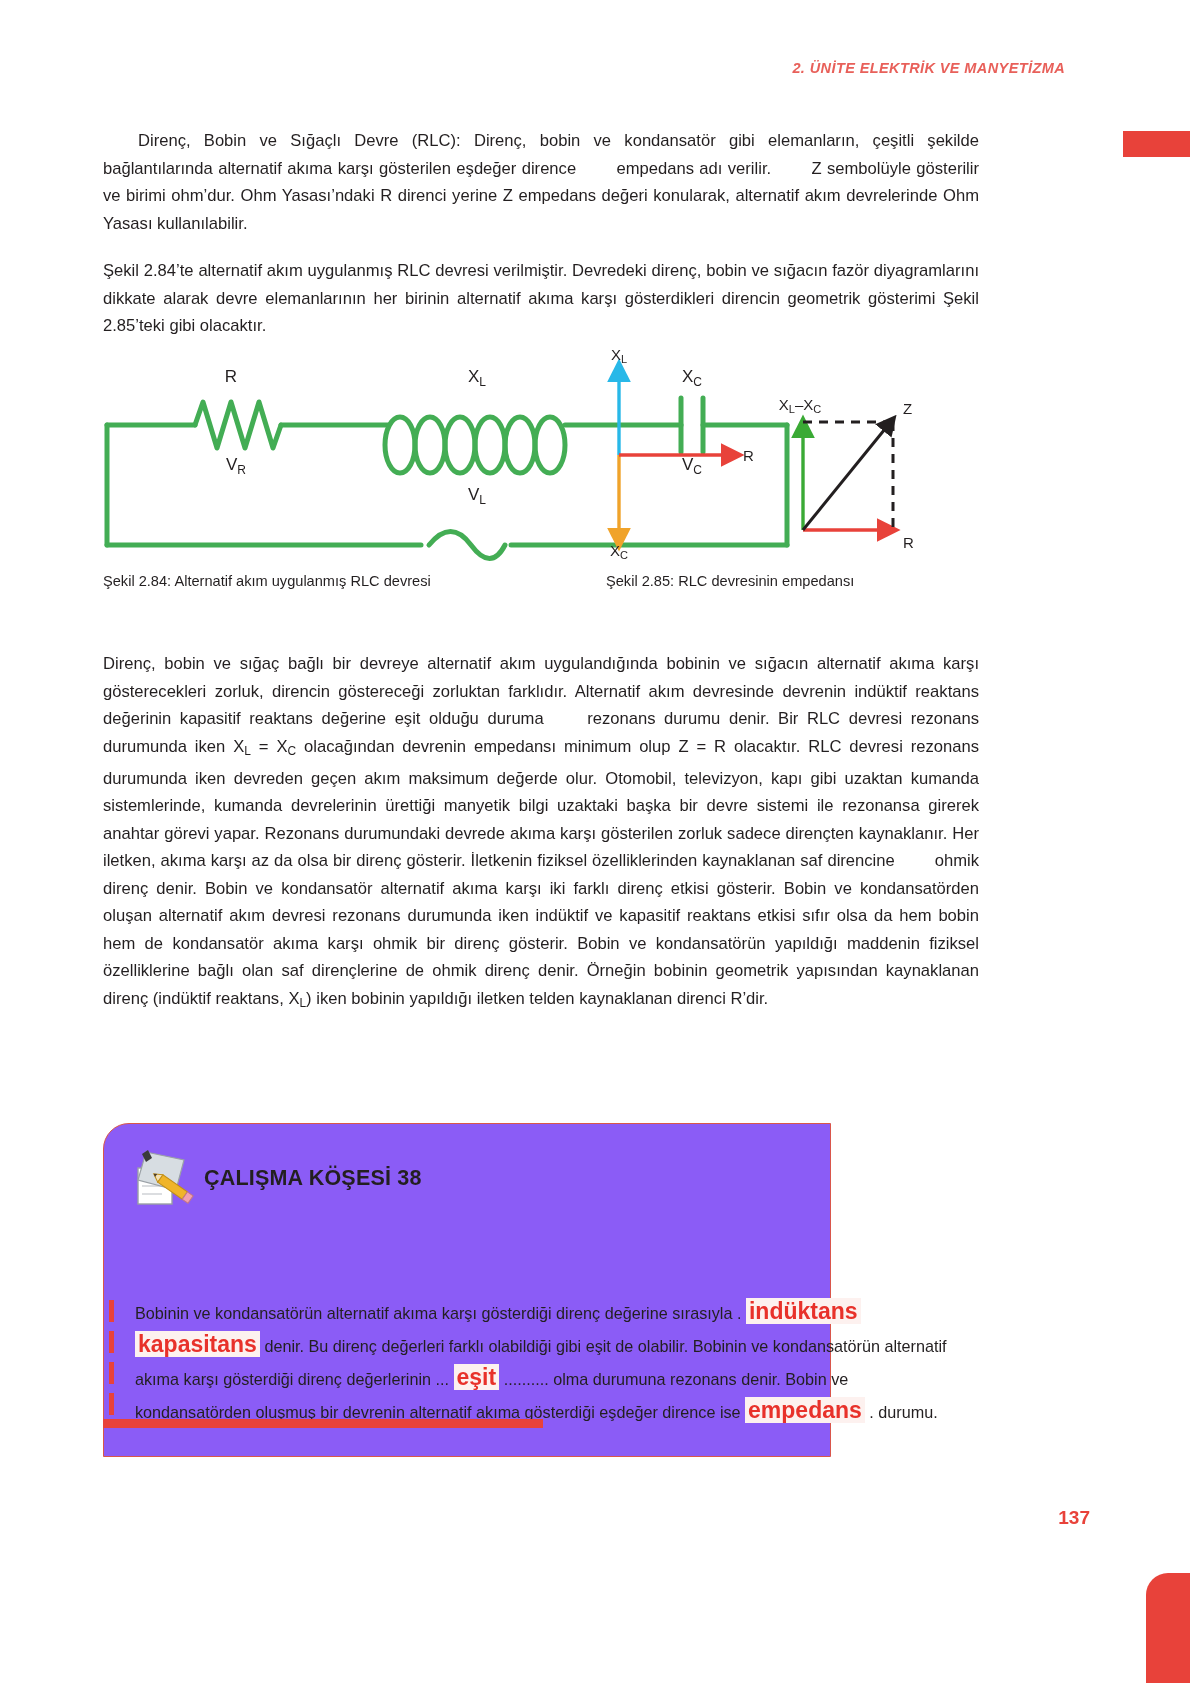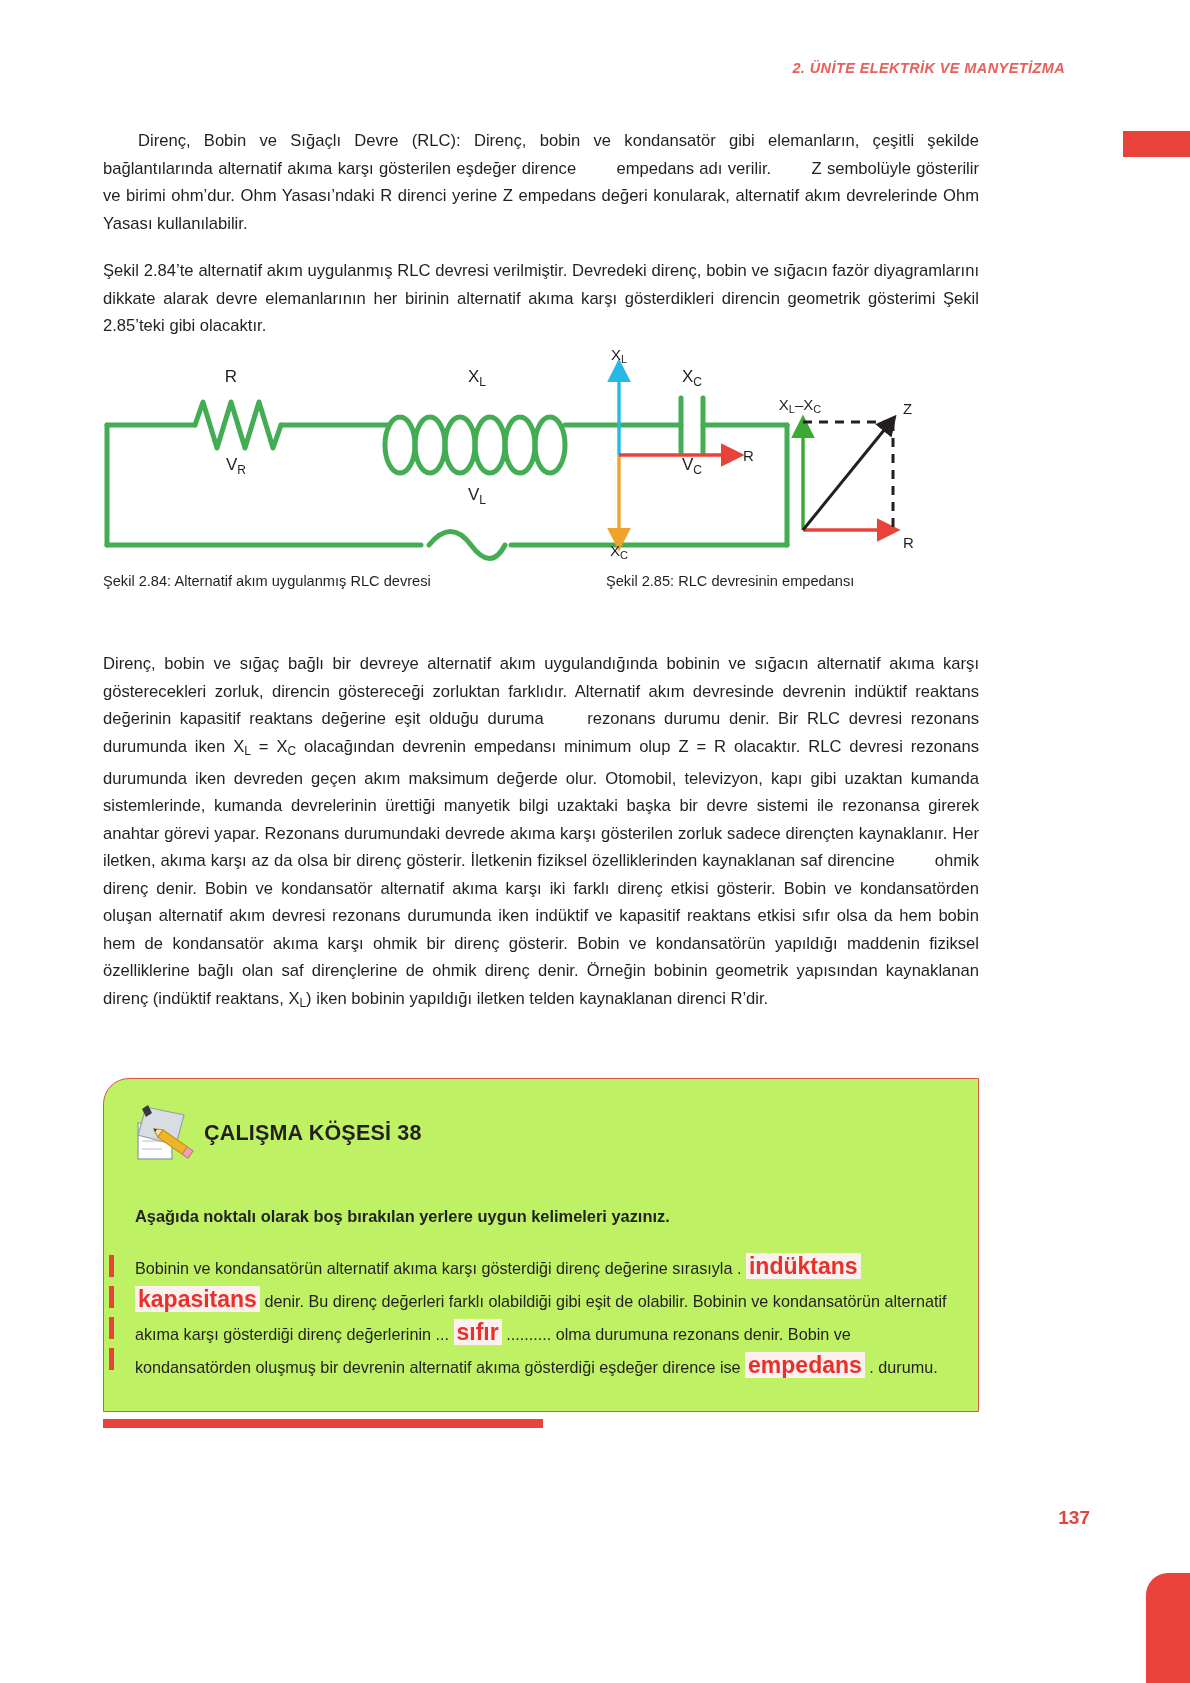--- a/index.html
+++ b/index.html
@@ -45,22 +45,22 @@
   
   #figure-area { position:absolute; left:103px; top:340px; width:876px; height:260px; }
   #fig-captions { position:absolute; left:103px; top:573px; width:876px; }
   .fig-caption { position:absolute; font-size:14.6px; color:#231f20; white-space:nowrap; }
   .fig-caption b { font-weight:normal; }
   #caption-284 { left:0; }
   #caption-285 { left:503px; }
 
   
   #study-corner {
-    position:absolute; left:103px; top:1078px; width:876px; height:334px;
-    background:#bef264;
+    position:absolute; left:103px; top:1123px; width:728px; height:334px;
+    background:#8b5cf6;
     border:1.4px solid #d9564b;
     border-top-left-radius:26px;
     box-sizing:border-box;
   }
   #study-corner-bottombar {
     position:absolute; left:103px; top:1419px; width:440px; height:9px;
     background:#e8423a;
   }
   #sc-title {
     position:absolute; left:100px; top:42px;
@@ -229,29 +229,28 @@
     <g transform="rotate(35 40 40)">
       <rect x="26" y="36" width="30" height="9" fill="#f0b429" stroke="#c28f16" stroke-width="1"></rect>
       <polygon points="26,36 18,40.5 26,45" fill="#f3e0b5" stroke="#c28f16" stroke-width="1"></polygon>
       <polygon points="21,38.6 18,40.5 21,42.4" fill="#4a3b2a"></polygon>
       <rect x="56" y="36" width="7" height="9" fill="#f2a0b0" stroke="#c47686" stroke-width="1"></rect>
     </g>
   </svg>
 
   <div id="sc-title">ÇALIŞMA KÖŞESİ 38</div>
 
-  <div id="sc-instruction">Aşağıda noktalı olarak boş bırakılan yerlere uygun kelimeleri yazınız.</div>
 
   <div id="sc-body">
     
     <span>Bobinin ve kondansatörün alternatif akıma karşı gösterdiği direnç değerine sırasıyla .</span>
     <span class="answer">indüktans</span>
     <span class="answer">kapasitans</span>
     <span>denir. Bu direnç değerleri farklı olabildiği gibi eşit de olabilir. Bobinin ve kondansatörün alternatif akıma karşı gösterdiği direnç değerlerinin ...</span>
-    <span class="answer">sıfır</span>
+    <span class="answer">eşit</span>
     <span>.......... olma durumuna rezonans denir. Bobin ve kondansatörden oluşmuş bir devrenin alternatif akıma gösterdiği eşdeğer dirence ise</span>
     <span class="answer">empedans</span>
     <span>. durumu.</span>
   </div>
 
   <div class="redbar" style="top:176px;"></div>
   <div class="redbar" style="top:207px;"></div>
   <div class="redbar" style="top:238px;"></div>
   <div class="redbar" style="top:269px;"></div>
 </div>

